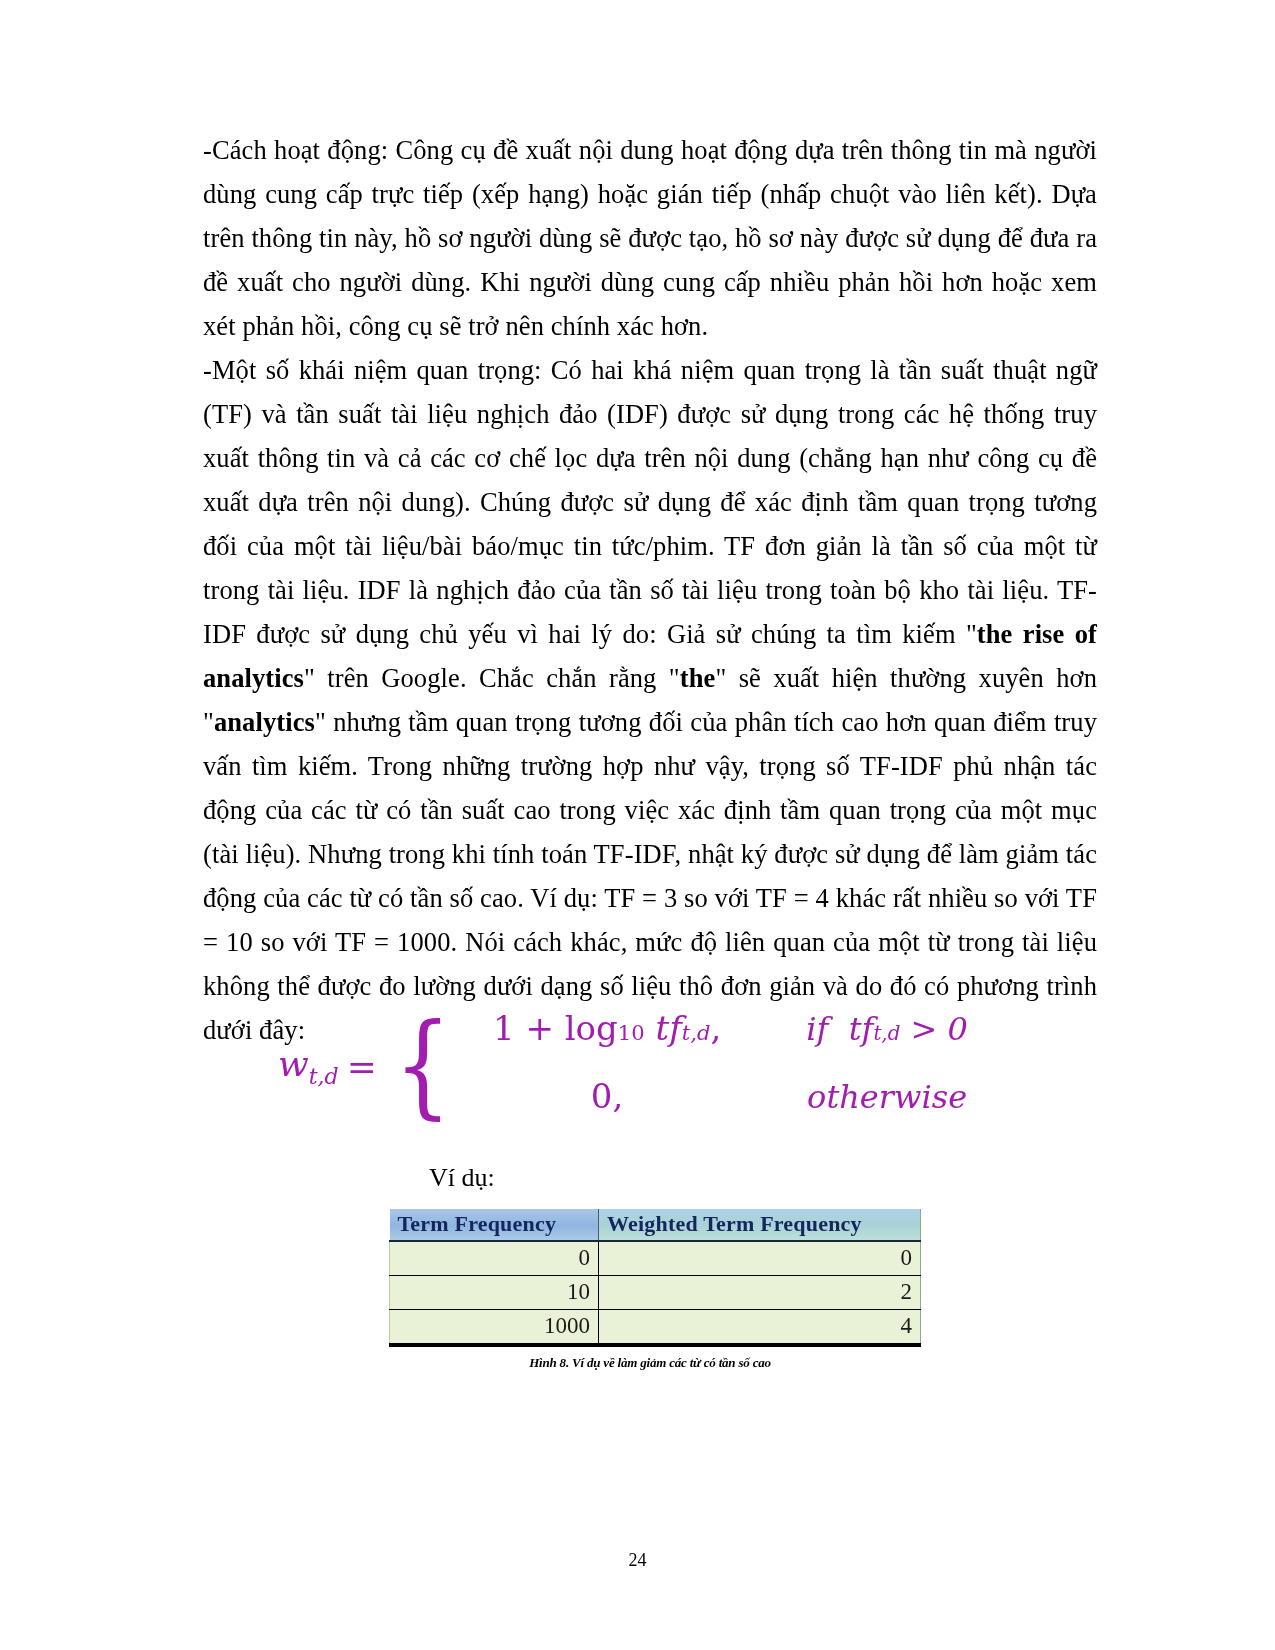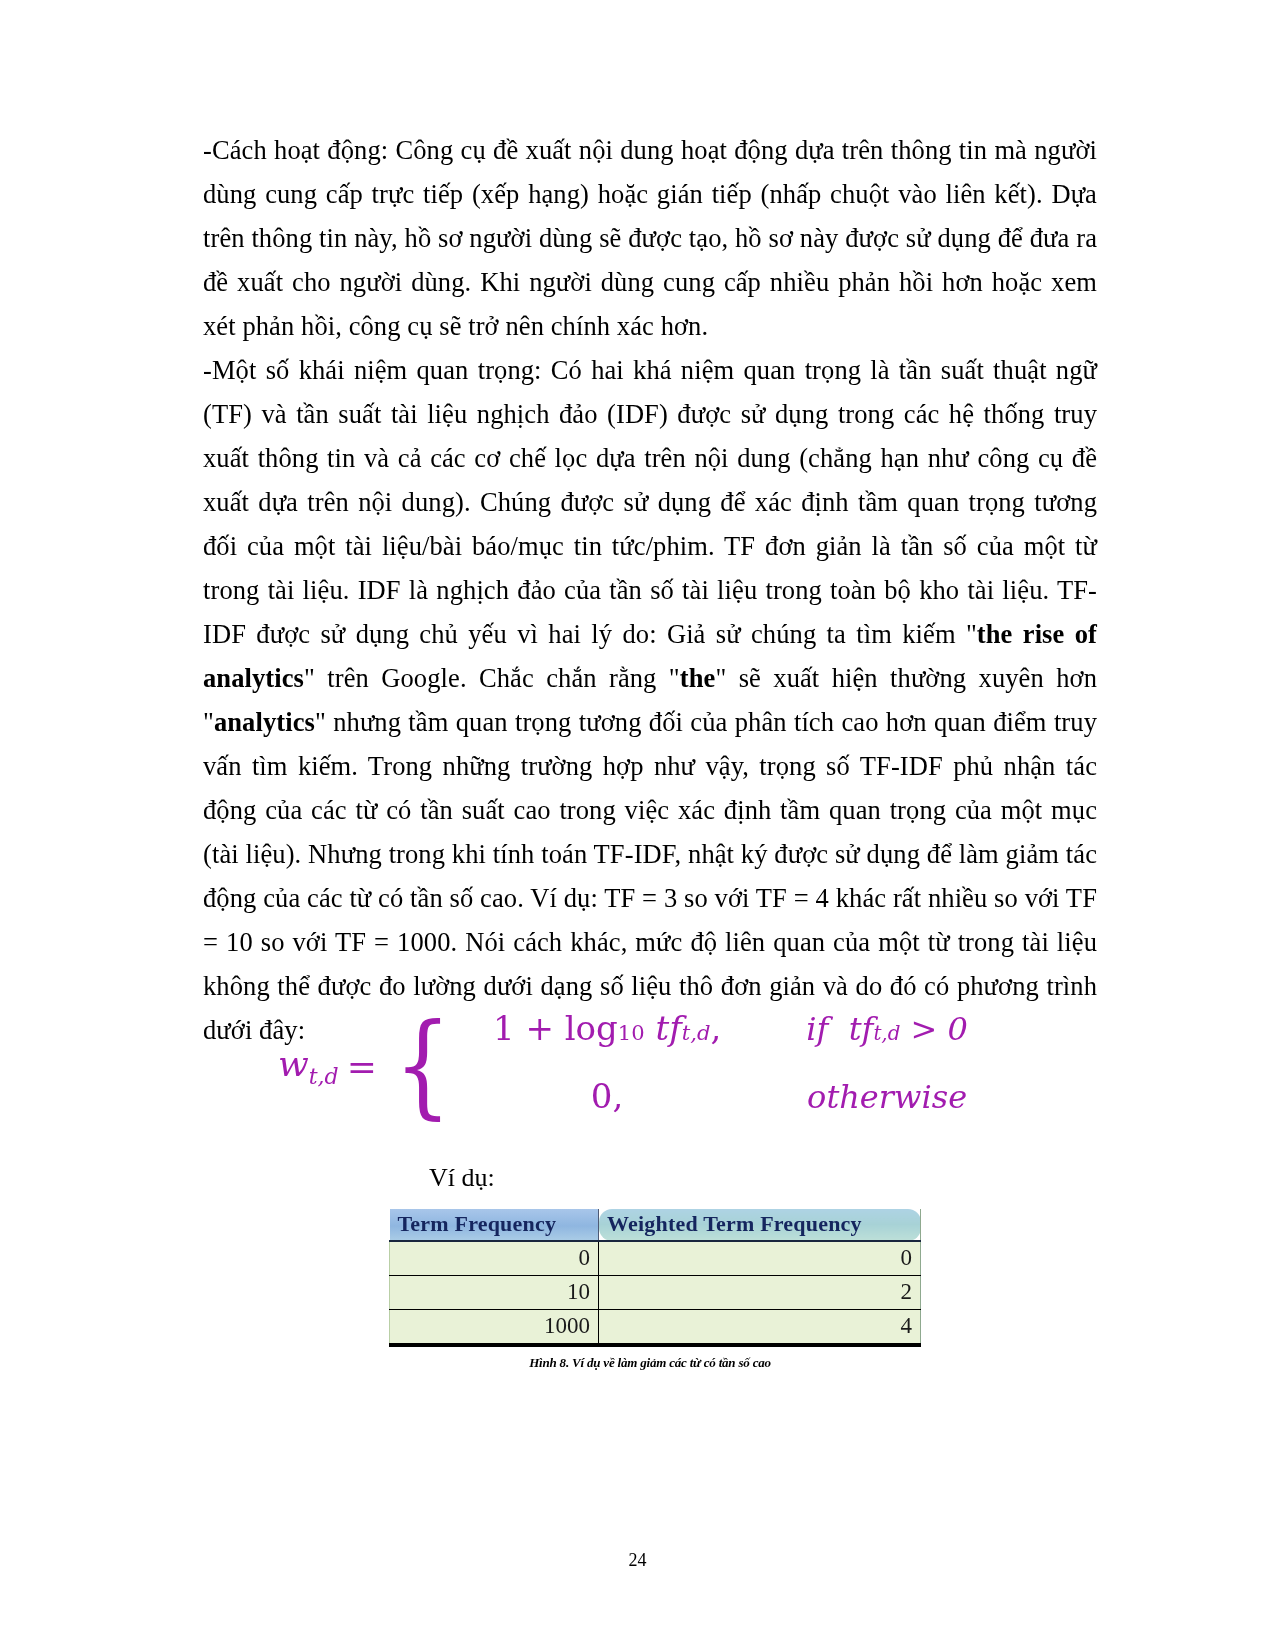--- a/index.html
+++ b/index.html
@@ -137,21 +137,20 @@
     box-sizing: border-box;
   }
   table.tf-table th.col1 {
     width: 209px;
     background: linear-gradient(180deg,#a8c6ea 0%, #8fb6e0 55%, #a9cbe6 100%);
   }
   table.tf-table th.col2 {
     width: 322px;
     border-right: 1px solid #8fa98f;
     background: linear-gradient(180deg,#aed3e4 0%, #a7d2d6 50%, #bcdfd8 100%);
-    border-radius: 13px;
   }
   table.tf-table td {
     font-size: 23px;
     text-align: right;
     padding: 3px 8px 4px 4px;
     background: #e9f2d7;
     border-bottom: 1px solid #000000;
     height: 31px;
     box-sizing: border-box;
     color: #1a1a1a;

